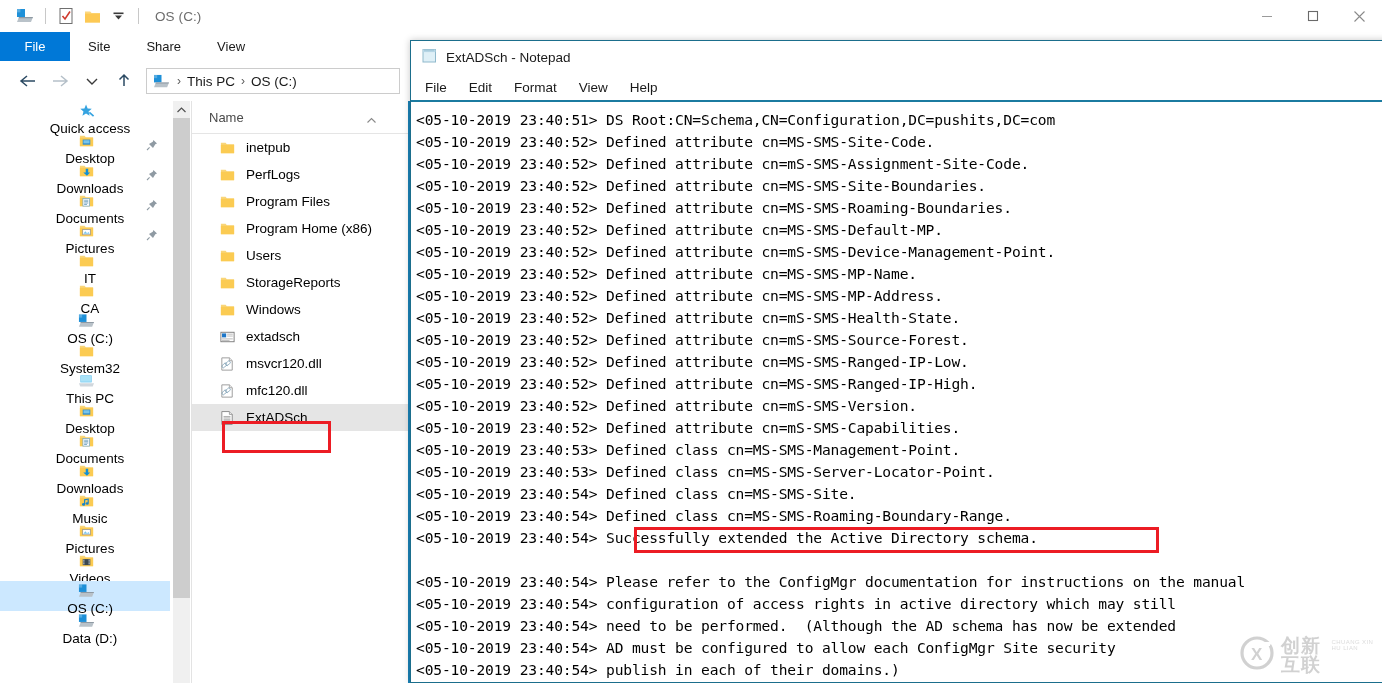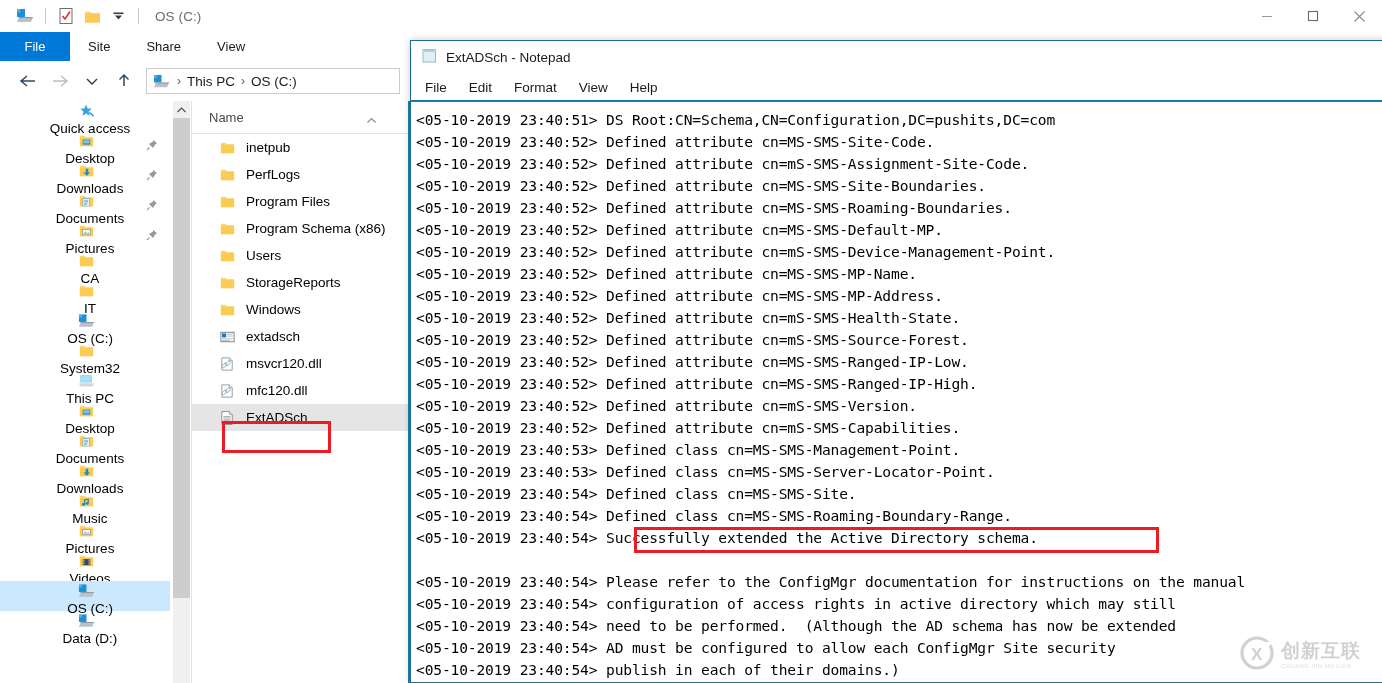--- a/index.html
+++ b/index.html
@@ -101,21 +101,21 @@
   .redbox-msg{
     position:absolute;left:223px;top:486px;width:525px;height:26px;
     border:3px solid #ec1c24;box-sizing:border-box;pointer-events:none;z-index:30;
   }
 
   
   .watermark{
     position:absolute;left:1240px;top:631px;width:136px;height:48px;
     display:flex;align-items:center;gap:7px;opacity:.45;z-index:50;pointer-events:none;
   }
-  .wm-text{display:flex;flex-direction:column;line-height:1;}
+  .wm-text{display:flex;flex-direction:row;line-height:1;}
   .wm-cn{font-size:19px;color:#9a9a9a;font-weight:bold;letter-spacing:1px;}
   .wm-py{font-size:6px;color:#b0b0b0;letter-spacing:.4px;margin-top:3px;}
   .topstrip{position:absolute;left:0;top:0;width:1382px;height:3px;background:#1c3d54;}
 </style>
 </head>
 <body>
 
 <div class="topstrip"></div>
 
 <div id="explorer">
@@ -287,30 +287,30 @@
               <path d="M3.6 8.4 L1 11" stroke="#8f9aa3" stroke-width="1.1"></path>
             </svg></span>
         </div>
         <div class="navrow nav-indent1">
           <span class="nav-ico">
             <svg width="17" height="16" viewBox="0 0 18 16">
               <path d="M2 2.5 h5 l1.3 1.5 H16 v9.5 H2 Z" fill="#f9d67a"></path>
               <path d="M2 4.6 h14 v8.9 H2 Z" fill="#fbcb52"></path>
             </svg>
           </span>
+          <span class="nav-label">IT</span>
+        </div>
+        <div class="navrow nav-indent1">
+          <span class="nav-ico">
+            <svg width="17" height="16" viewBox="0 0 18 16">
+              <path d="M2 2.5 h5 l1.3 1.5 H16 v9.5 H2 Z" fill="#f9d67a"></path>
+              <path d="M2 4.6 h14 v8.9 H2 Z" fill="#fbcb52"></path>
+            </svg>
+          </span>
           <span class="nav-label">CA</span>
-        </div>
-        <div class="navrow nav-indent1">
-          <span class="nav-ico">
-            <svg width="17" height="16" viewBox="0 0 18 16">
-              <path d="M2 2.5 h5 l1.3 1.5 H16 v9.5 H2 Z" fill="#f9d67a"></path>
-              <path d="M2 4.6 h14 v8.9 H2 Z" fill="#fbcb52"></path>
-            </svg>
-          </span>
-          <span class="nav-label">IT</span>
         </div>
         <div class="navrow nav-indent1">
           <span class="nav-ico">
             <svg width="17" height="16" viewBox="0 0 18 16">
               <rect x="1" y="1" width="8" height="8" fill="#1e90d8"></rect>
               <rect x="1" y="1" width="3.4" height="3.4" fill="#ffffff" opacity=".25"></rect>
               <path d="M3 9 L17 9 L15 14 L1 14 Z" fill="#b9c2c9"></path>
               <path d="M3 9 L17 9 L16.4 10.2 L2.6 10.2 Z" fill="#8f9aa3"></path>
             </svg>
           </span>
@@ -474,21 +474,21 @@
             </span>
             <span class="file-label">Program Files</span>
           </div>
           <div class="filerow">
             <span class="file-ico">
               <svg width="17" height="16" viewBox="0 0 18 16">
                 <path d="M2 2.5 h5 l1.3 1.5 H16 v9.5 H2 Z" fill="#f9d67a"></path>
                 <path d="M2 4.6 h14 v8.9 H2 Z" fill="#fbcb52"></path>
               </svg>
             </span>
-            <span class="file-label">Program Schema (x86)</span>
+            <span class="file-label">Program Home (x86)</span>
           </div>
           <div class="filerow">
             <span class="file-ico">
               <svg width="17" height="16" viewBox="0 0 18 16">
                 <path d="M2 2.5 h5 l1.3 1.5 H16 v9.5 H2 Z" fill="#f9d67a"></path>
                 <path d="M2 4.6 h14 v8.9 H2 Z" fill="#fbcb52"></path>
               </svg>
             </span>
             <span class="file-label">Users</span>
           </div>

